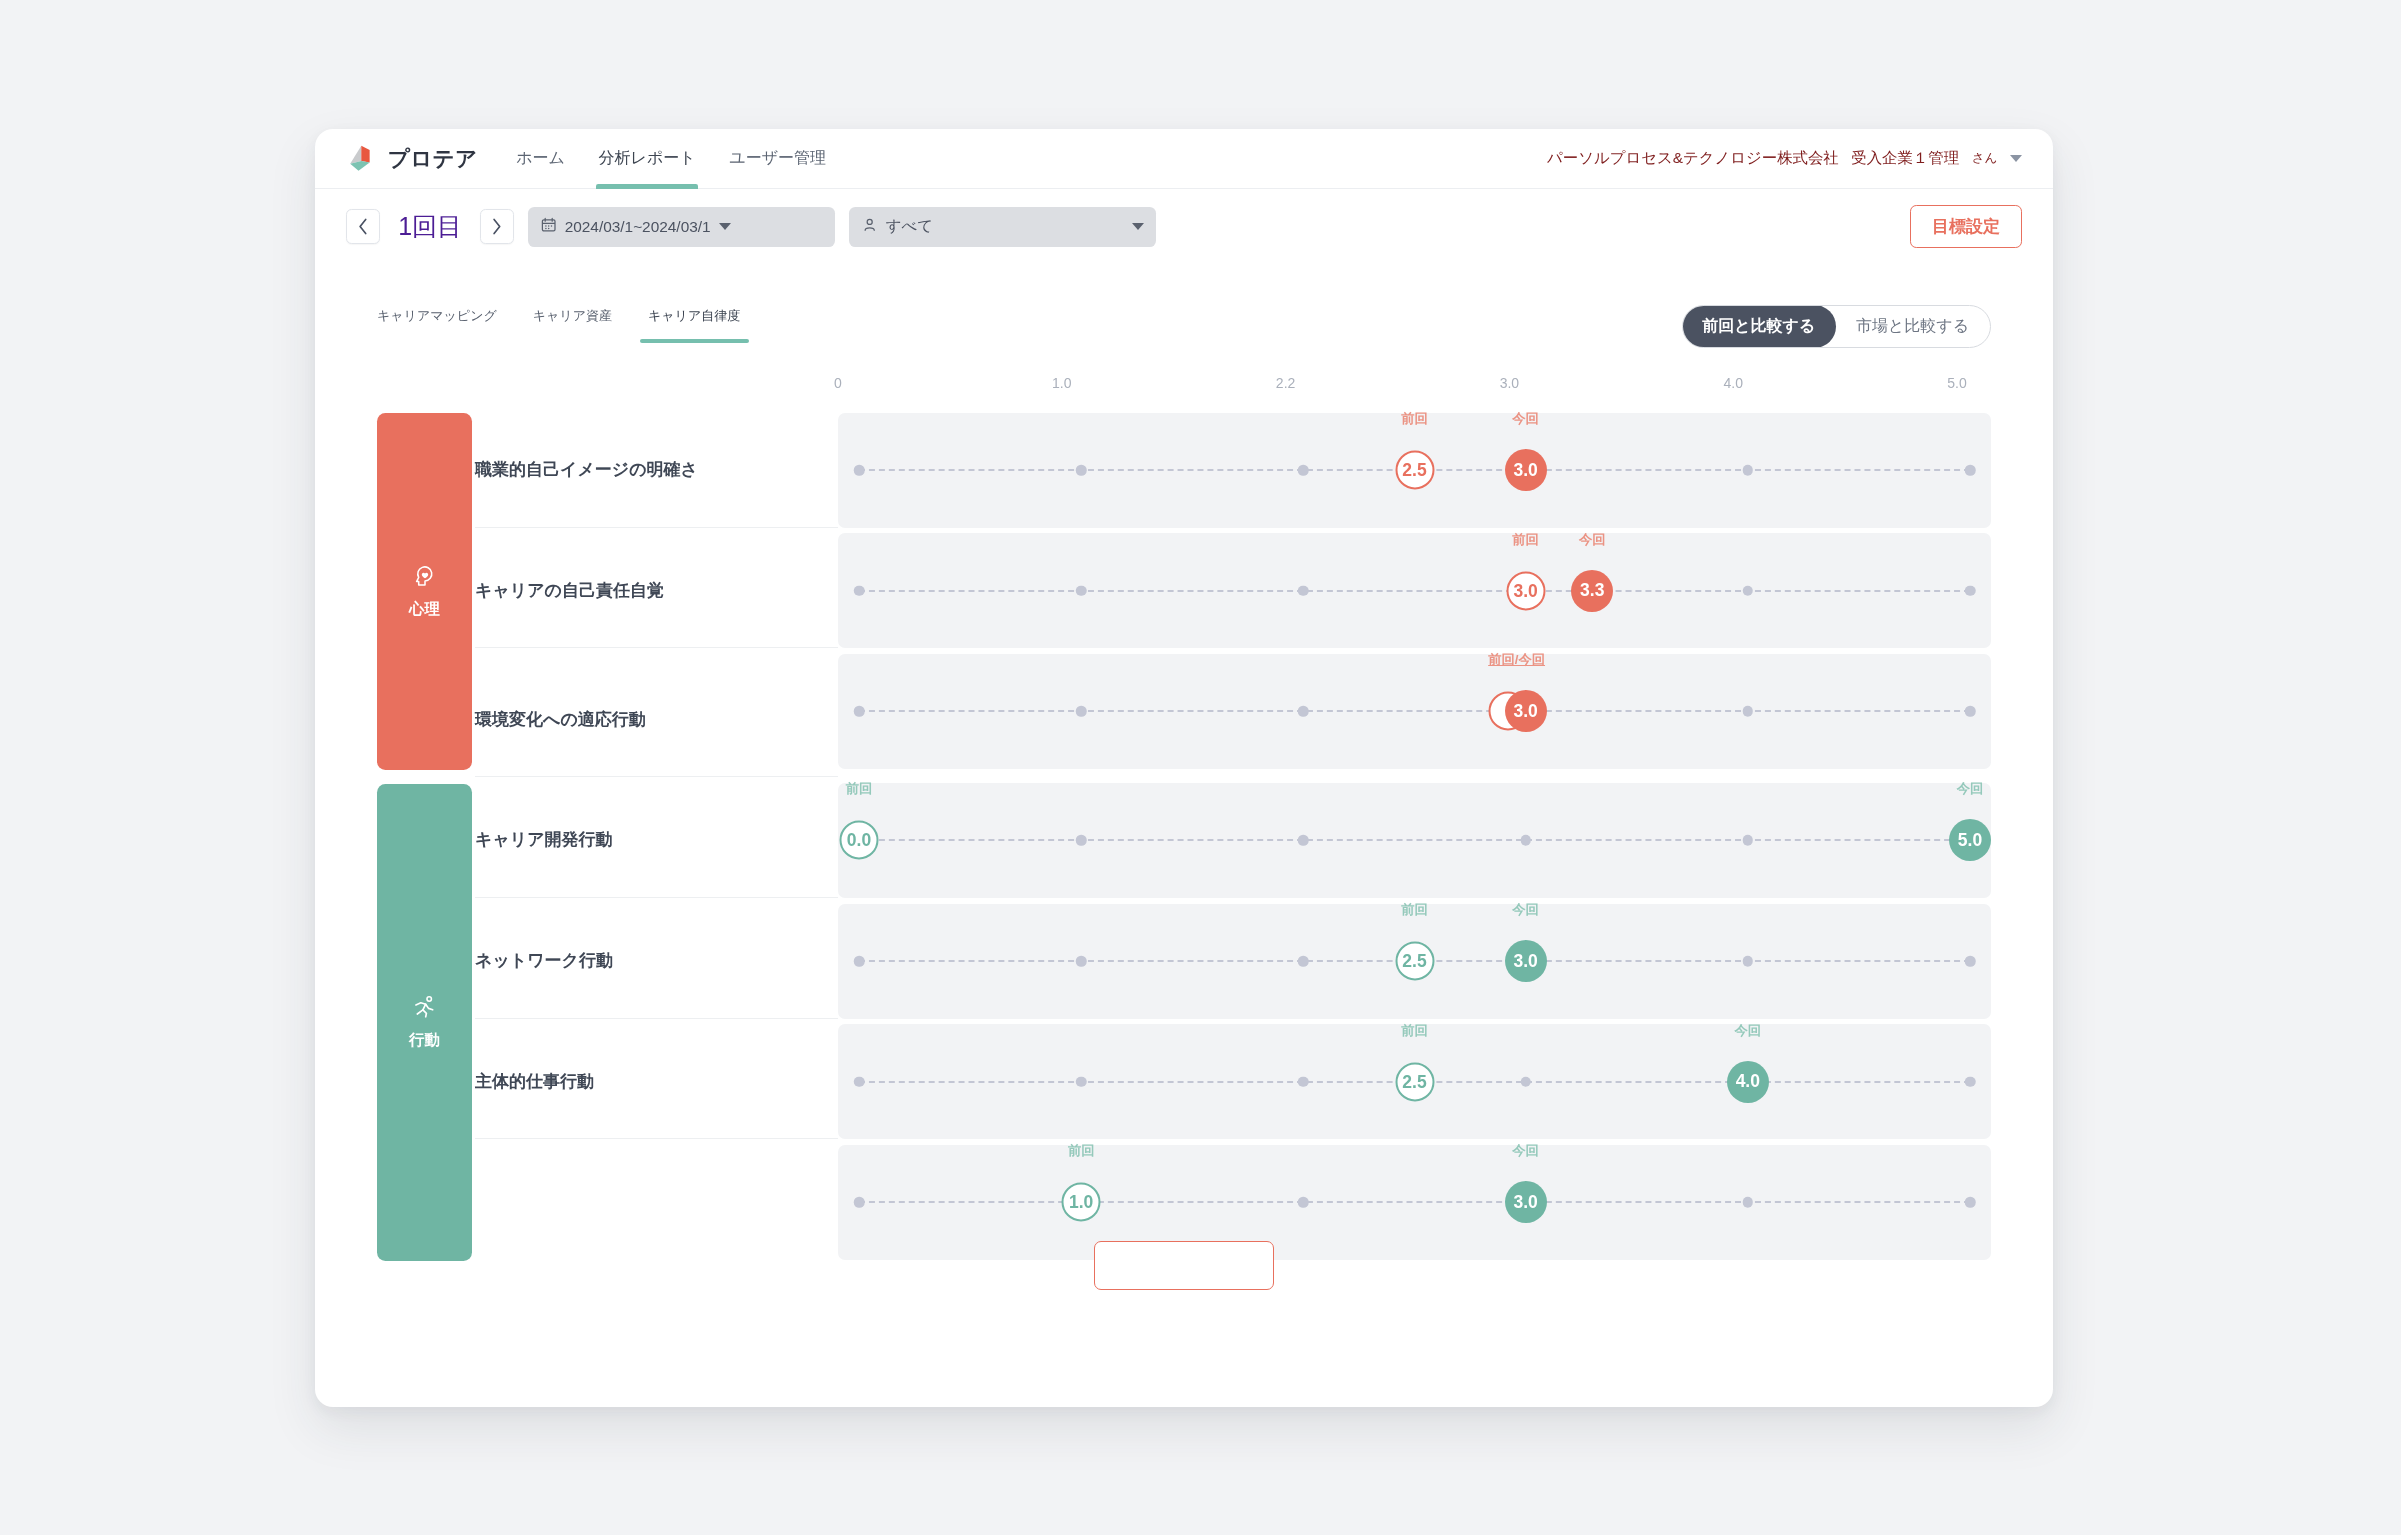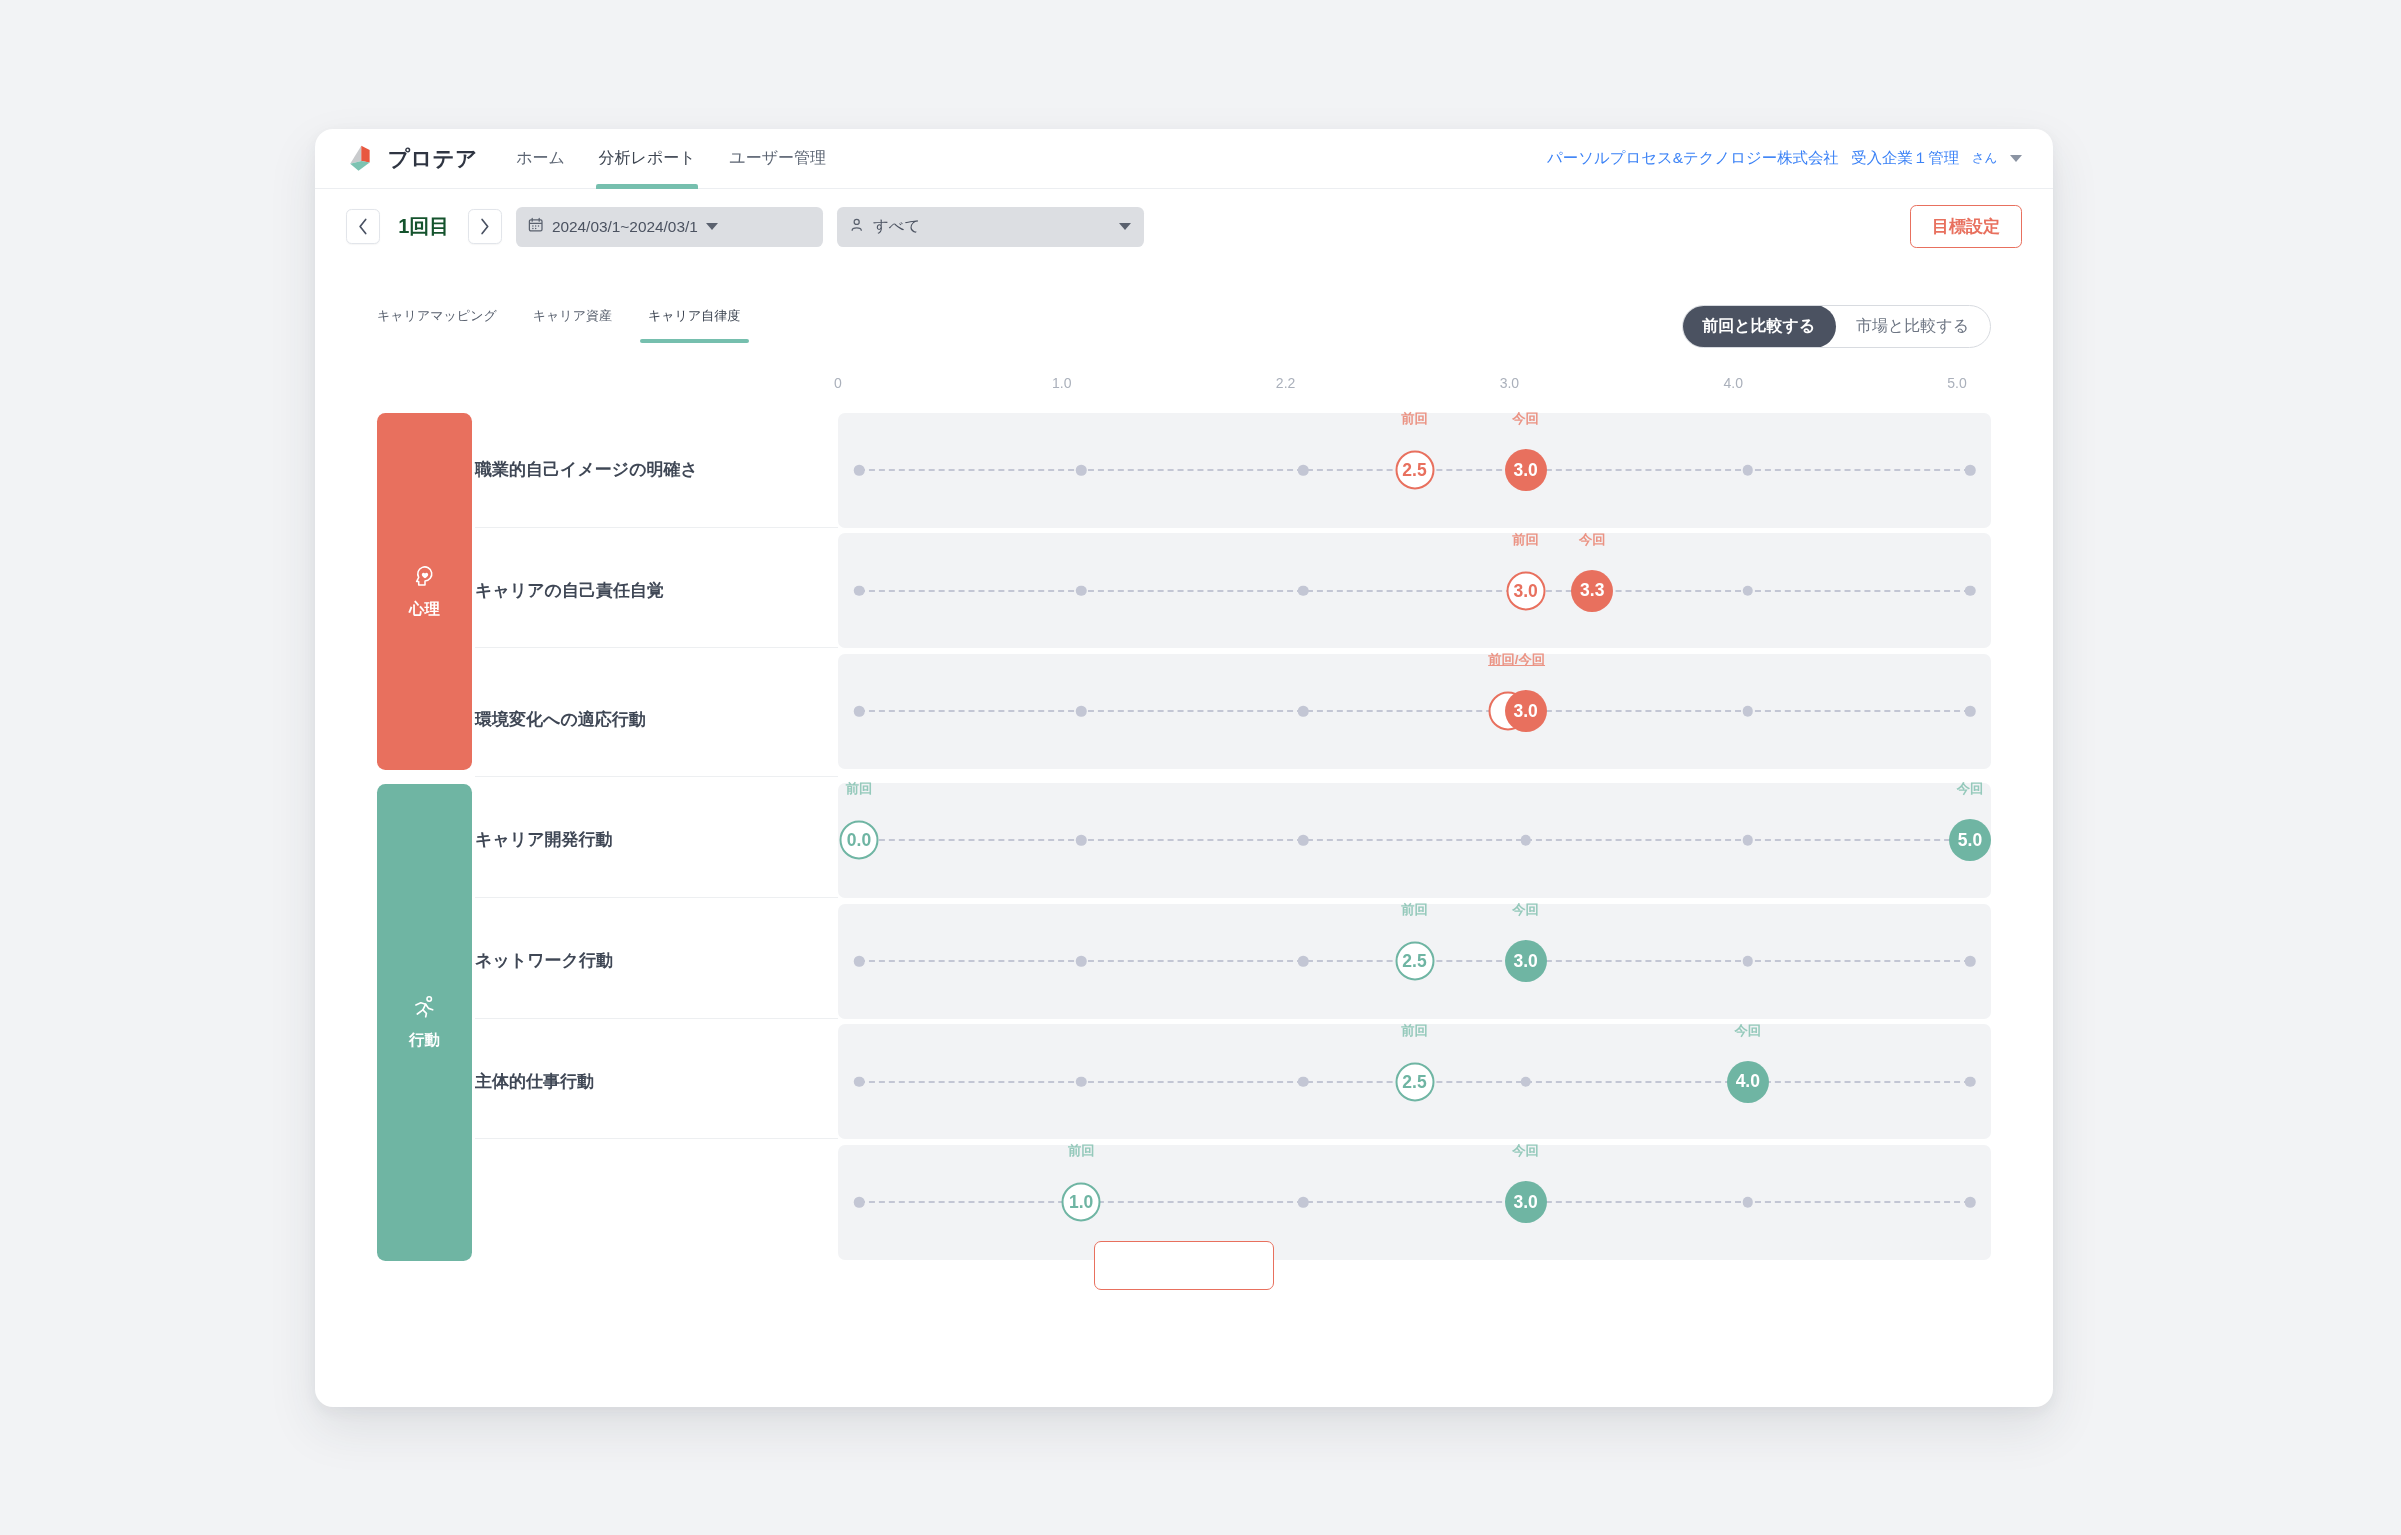--- a/index.html
+++ b/index.html
@@ -41,41 +41,41 @@
     font-size: 16px; color: #5b6472; white-space: nowrap; padding: 0 2.8px;
     cursor: pointer;
   }
   .nav-link.active { color: #3c4450; }
   .nav-link.active::after {
     content: ""; position: absolute; left: 0; right: 0; bottom: 0;
     height: 4.2px; background: #76bfae; border-radius: 2.1px 2.1px 0 0;
   }
   #account {
     margin-left: auto; display: flex; align-items: center; gap: 12.6px;
-    font-size: 15.4px; color: #3b82f6; white-space: nowrap;
+    font-size: 15.4px; color: #7f1d1d; white-space: nowrap;
   }
   #account .san { font-size: 12.6px; }
   .caret-down {
     width: 0; height: 0; border-left: 6.3px solid transparent;
     border-right: 6.3px solid transparent; border-top: 7.7px solid #8b94a3;
   }
 
   
   #toolbar {
     height: 75px; display: flex; align-items: center;
     padding: 0 31px; gap: 14px; background:#fff;
   }
   .round-btn {
     width: 34px; height: 35px; border-radius: 5.6px; background: #fff;
     border: 1px solid #e2e5ea; color: #4a5263;
     display: flex; align-items: center; justify-content: center;
     font-size: 18px; cursor: pointer;
     box-shadow: 0 0.7px 1.4px rgba(0,0,0,.04);
   }
-  #round-title { font-size: 20px; font-weight: 700; color: #14532d; padding: 0 4.2px; }
+  #round-title { font-size: 25px; font-weight: 400; color: #4c1d95; padding: 0 4.2px; }
   .pill-select {
     height: 40px; border-radius: 6.3px; background: #dcdee2;
     display: flex; align-items: center; gap: 8.4px;
     padding: 0 12.6px; font-size: 15.4px; color: #4b5260; cursor: pointer;
   }
   #date-select { min-width: 307px; }
   #user-select { min-width: 307px; justify-content: flex-start; }
   #user-select .sel-caret { margin-left: auto; }
   .sel-caret {
     width: 0; height: 0; border-left: 6.3px solid transparent;

